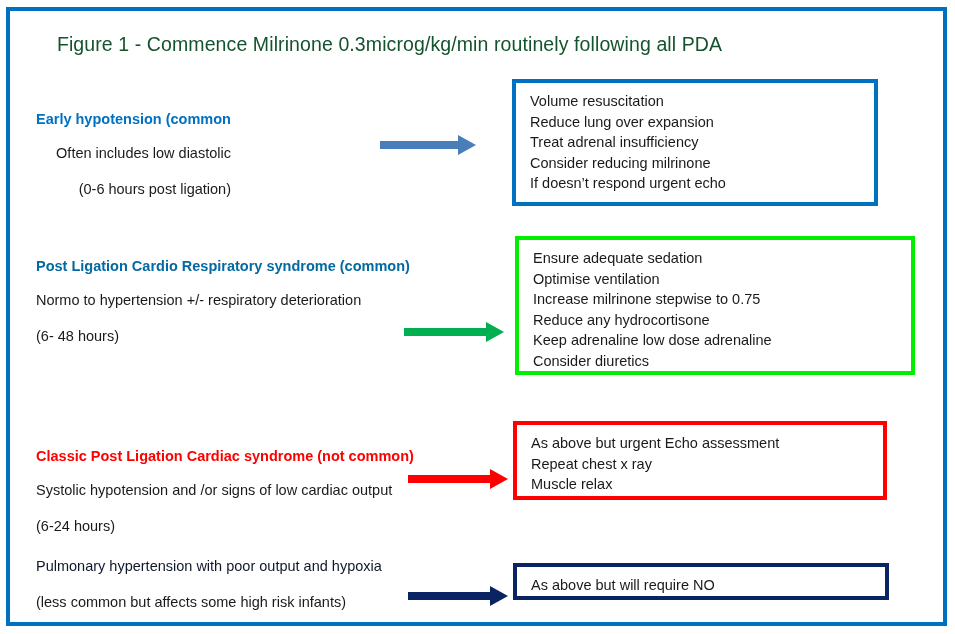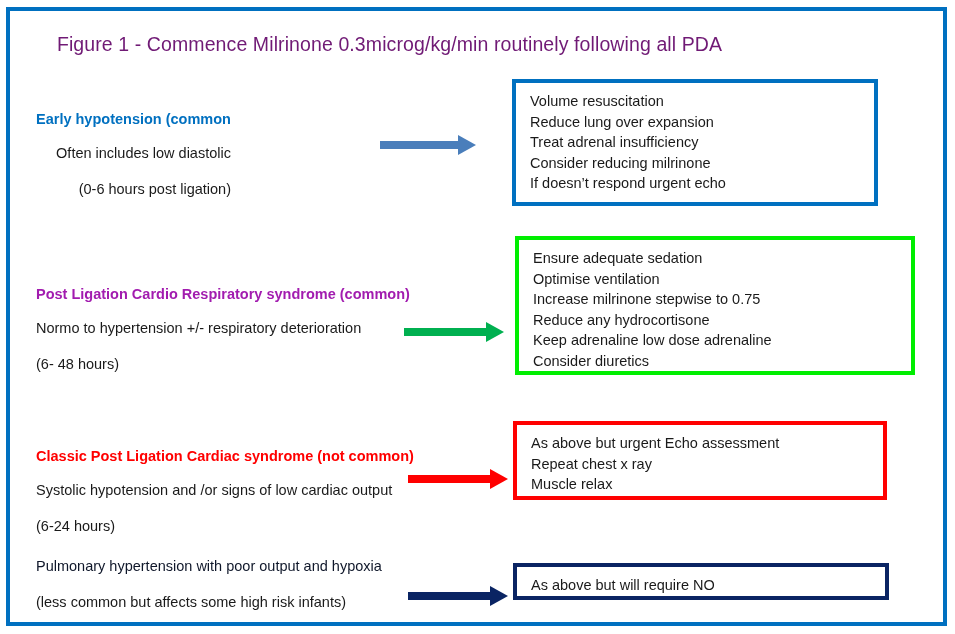--- a/index.html
+++ b/index.html
@@ -28,21 +28,21 @@
     box-sizing: border-box;
     pointer-events: none;
   }
   .figure-title {
     position: absolute;
     left: 0;
     top: 33px;
     width: 779px;
     text-align: center;
     font-size: 19.5px;
-    color: #701a75;
+    color: #14532d;
     letter-spacing: 0.1px;
     white-space: nowrap;
   }
 
   
   .row-left {
     position: absolute;
     left: 36px;
   }
   .row-heading {
@@ -122,21 +122,21 @@
     <div class="box-inner">
       <div class="box-line">Volume resuscitation</div>
       <div class="box-line">Reduce lung over expansion</div>
       <div class="box-line">Treat adrenal insufficiency</div>
       <div class="box-line">Consider reducing milrinone</div>
       <div class="box-line">If doesn’t respond urgent echo</div>
     </div>
   </div>
 
   <div class="row-left" style="top:257px;">
-    <div class="row-heading bold" style="color:#a21caf;margin-top:28px;">Post Ligation Cardio Respiratory syndrome (common)</div>
+    <div class="row-heading bold" style="color:#0369a1;">Post Ligation Cardio Respiratory syndrome (common)</div>
     <div class="row-line">Normo to hypertension +/- respiratory deterioration</div>
     <div class="row-line">(6- 48 hours)</div>
   </div>
 
   <div class="arrow" style="left:404px; top:322px; width:100px;">
     <div class="shaft" style="width:82px; background:#00B050;"></div>
     <div class="head" style="left:82px; border-left:18px solid #00B050;"></div>
   </div>
 
   <div class="info-box" style="left:515px; top:236px; width:400px; height:139px; border:4px solid #00EE00;">

